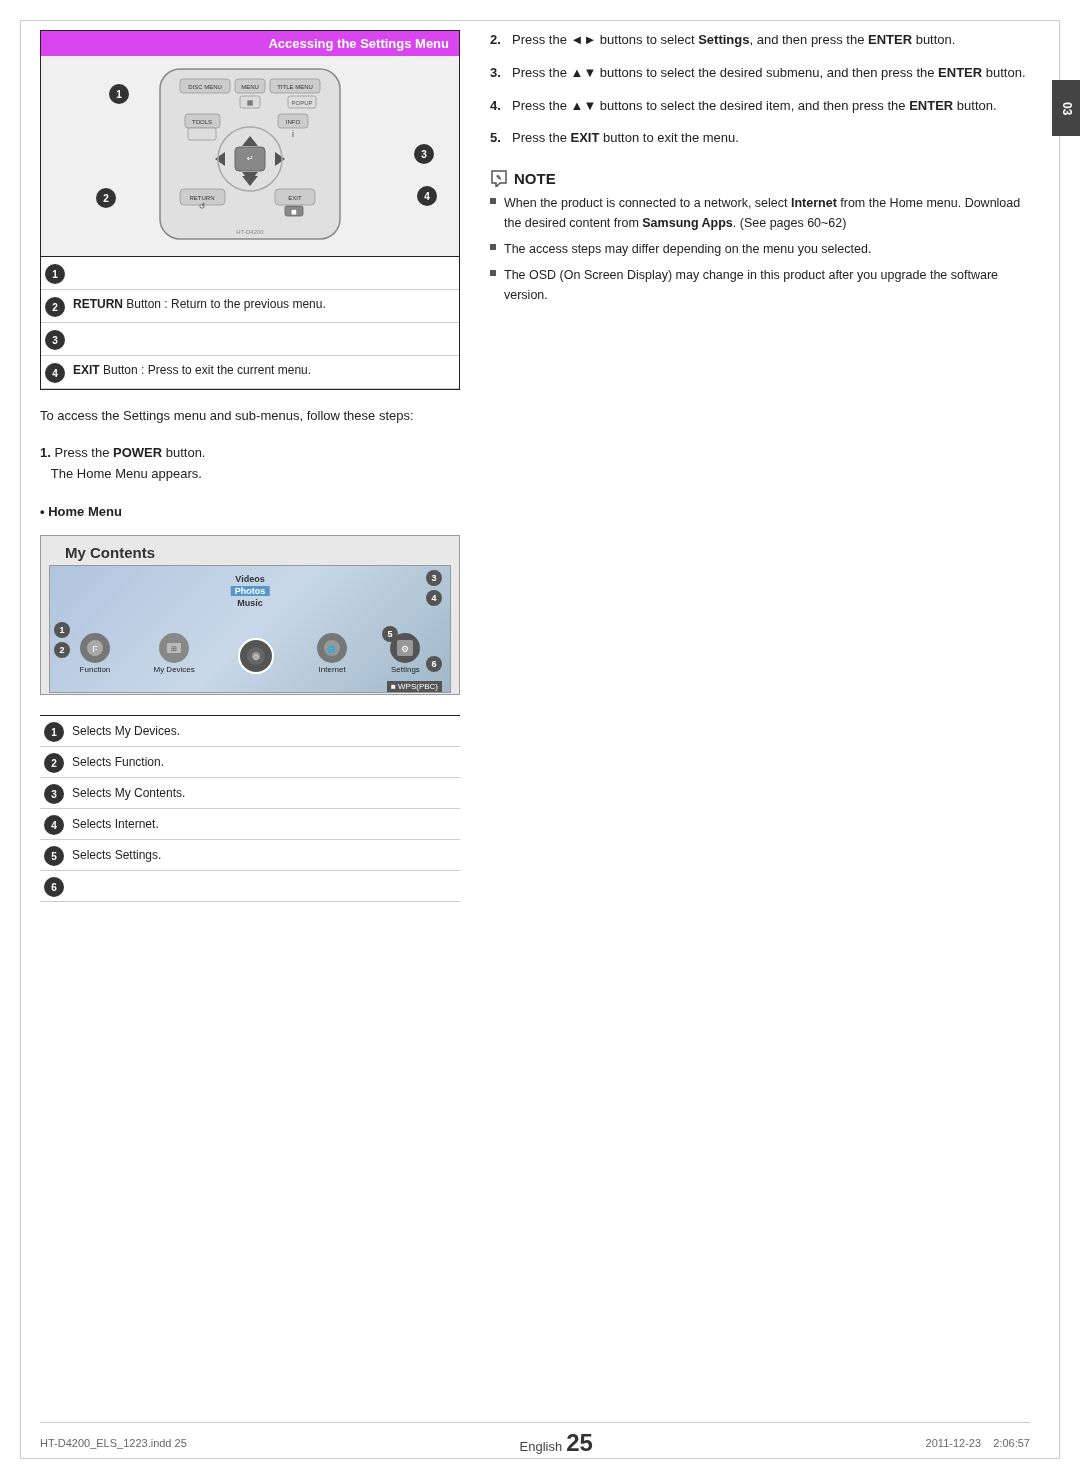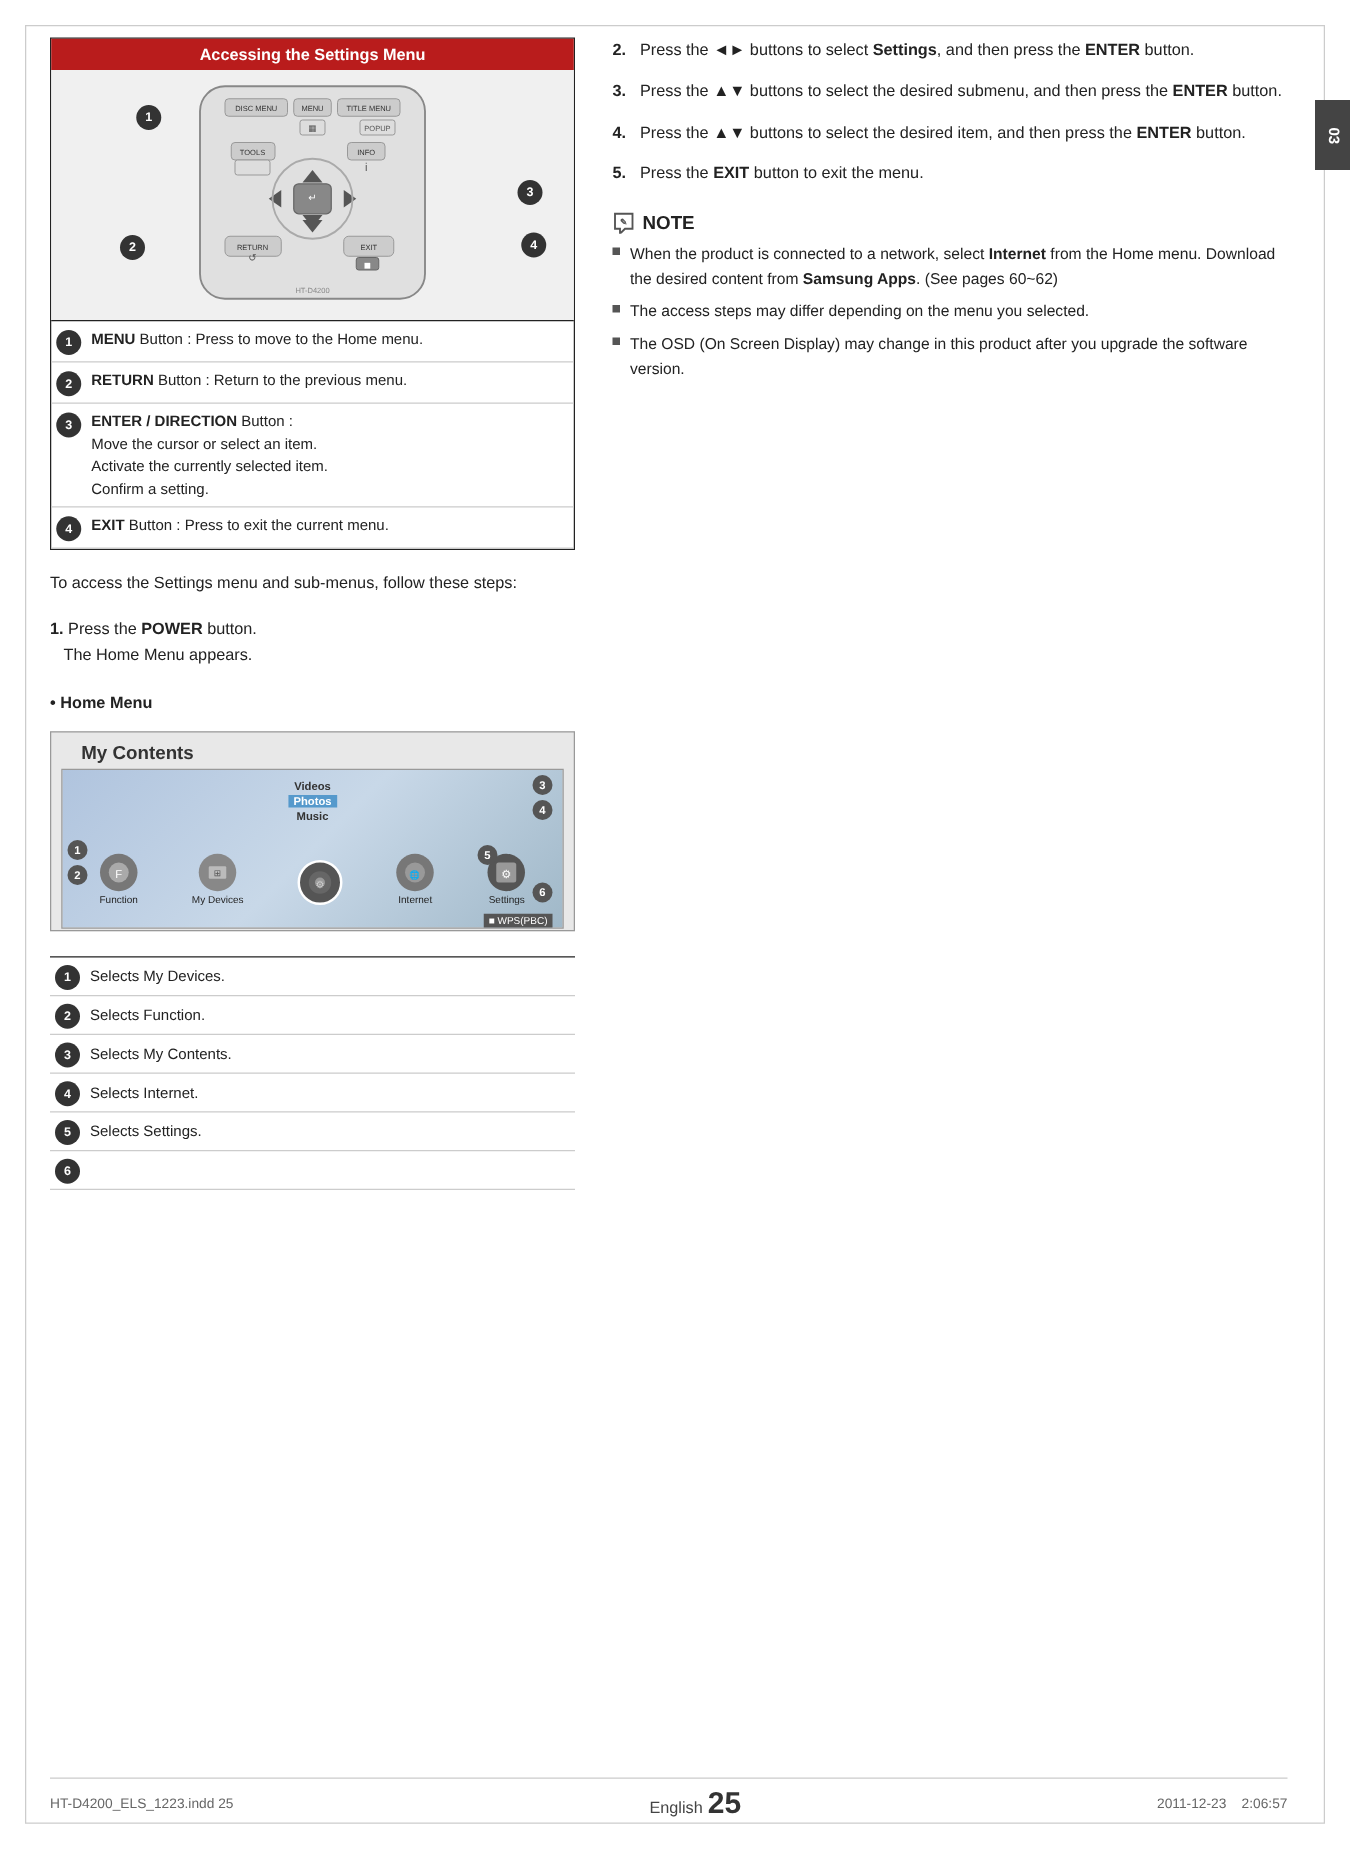--- a/index.html
+++ b/index.html
@@ -68,23 +68,23 @@
       padding-top: 0;
     }
 
     
     .remote-box {
       border: 1.5px solid #222;
       padding: 0;
     }
 
     .remote-title-bar {
-      background: #b91c1c;
+      background: #d946ef;
       color: #fff;
-      text-align: center;
+      text-align: right;
       font-weight: bold;
       font-size: 13px;
       padding: 5px 10px;
     }
 
     .remote-image {
       background: #f0f0f0;
       position: relative;
       height: 200px;
       display: flex;
@@ -417,34 +417,27 @@
         <div class="callout" style="left:55px; top:132px;">2</div>
 
         <div class="callout" style="right:25px; top:88px;">3</div>
 
         <div class="callout" style="right:22px; top:130px;">4</div>
       </div>
 
       <div class="desc-table">
         <div class="desc-row">
           <div class="desc-num">1</div>
-          <div class="desc-text"><b>MENU</b> Button : Press to move to the Home menu.</div>
         </div>
         <div class="desc-row">
           <div class="desc-num">2</div>
           <div class="desc-text"><b>RETURN</b> Button : Return to the previous menu.</div>
         </div>
         <div class="desc-row">
           <div class="desc-num">3</div>
-          <div class="desc-text">
-            <b>ENTER / DIRECTION</b> Button :<br>
-            Move the cursor or select an item.<br>
-            Activate the currently selected item.<br>
-            Confirm a setting.
-          </div>
         </div>
         <div class="desc-row">
           <div class="desc-num">4</div>
           <div class="desc-text"><b>EXIT</b> Button : Press to exit the current menu.</div>
         </div>
       </div>
     </div>
 
     <div class="intro-text">
       <span>To access the Settings menu and sub-menus, follow these steps:</span>

